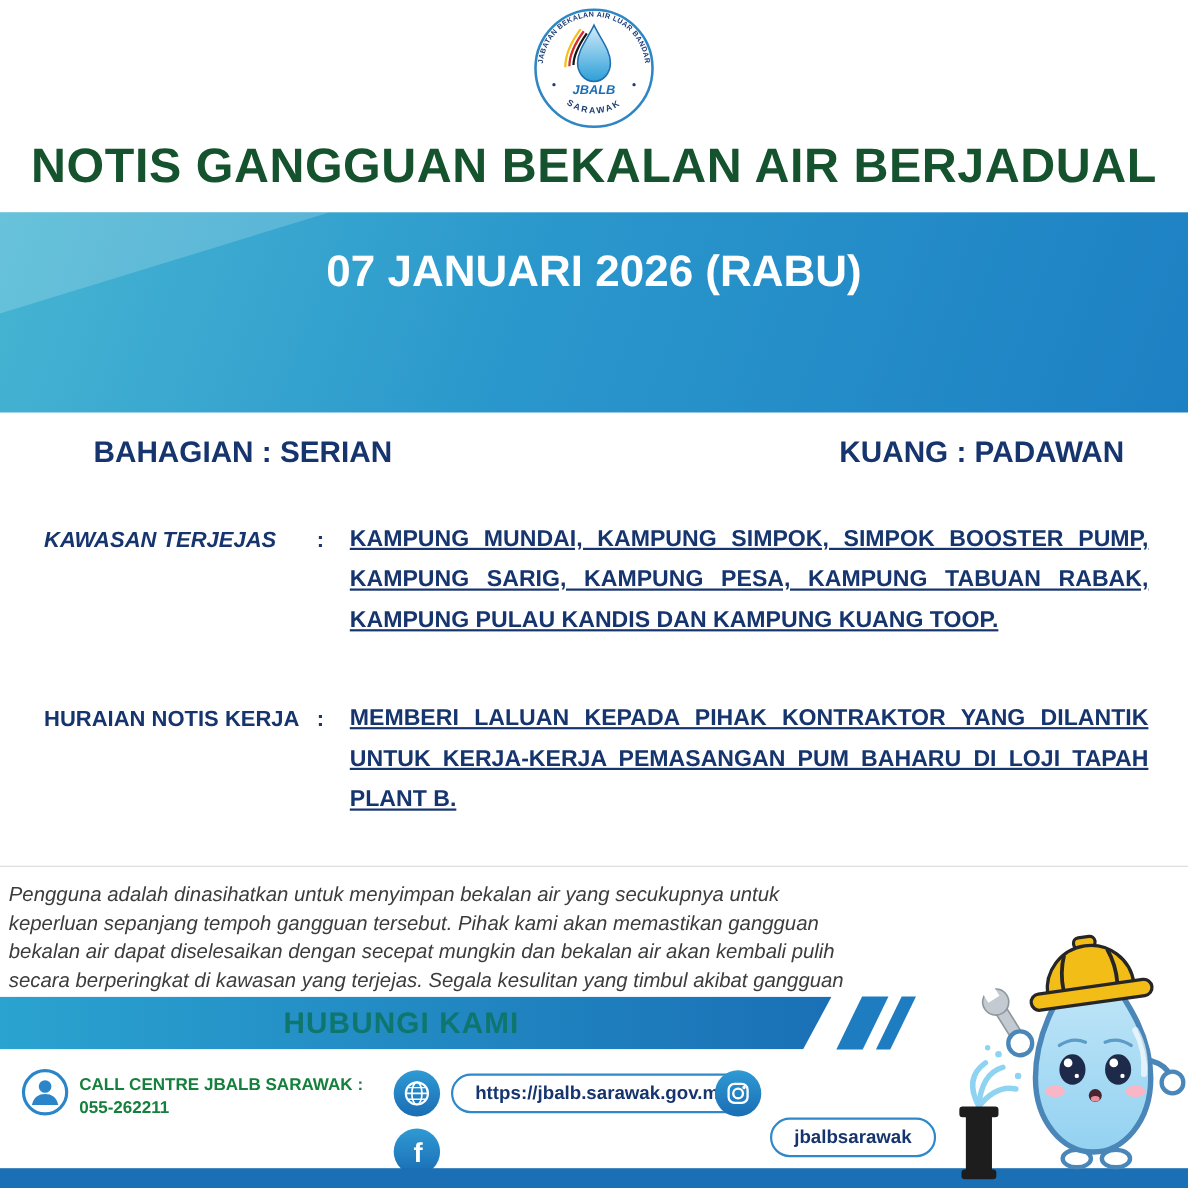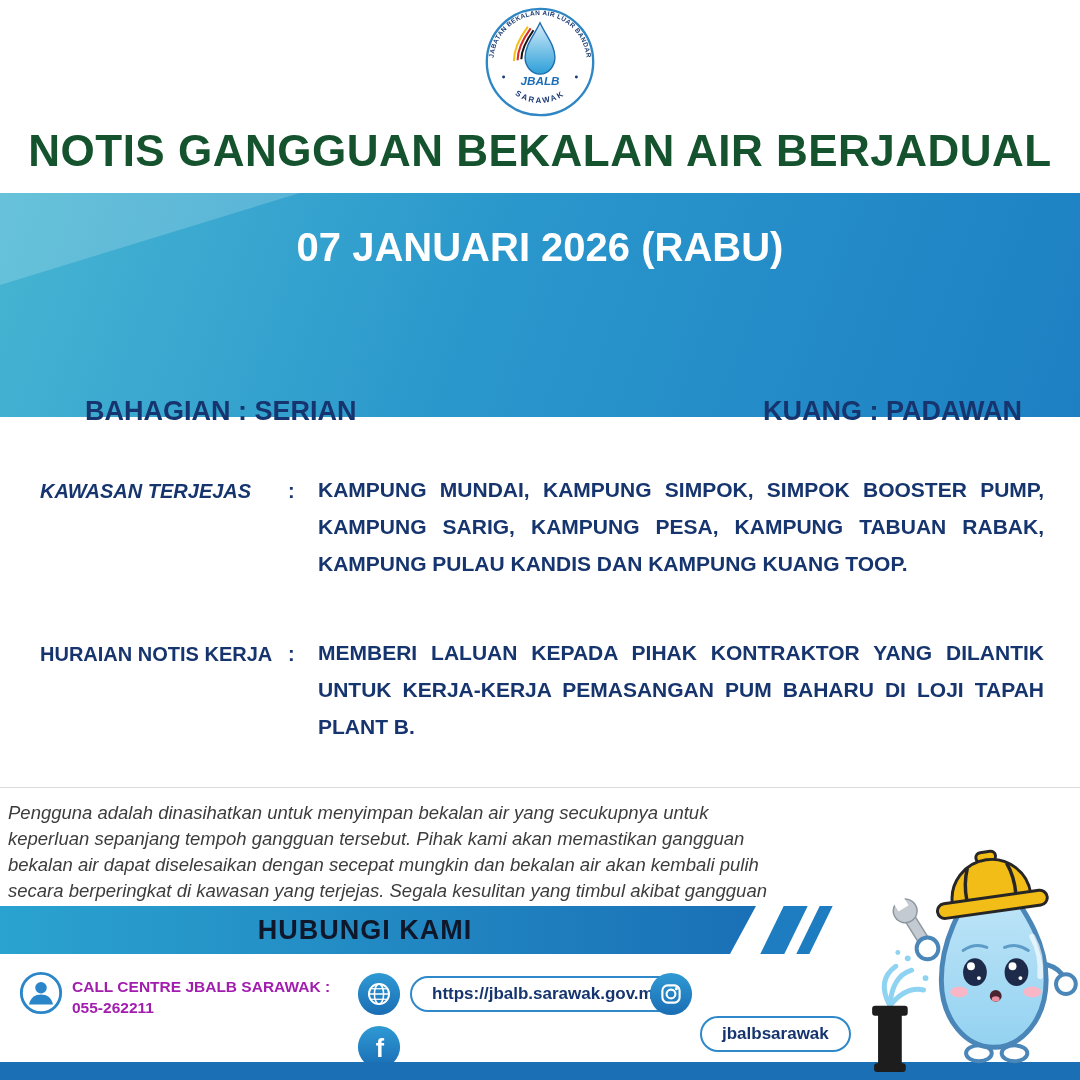--- a/index.html
+++ b/index.html
@@ -4,62 +4,62 @@
 <style>
   * { margin: 0; padding: 0; box-sizing: border-box; }
   body { background: #ffffff; font-family: "Liberation Sans", sans-serif; }
   .page { position: relative; width: 1080px; height: 1080px; background: #ffffff; overflow: hidden; }
 
   .logo { position: absolute; top: 6px; left: 50%; transform: translateX(-50%); width: 112px; height: 112px; }
 
   .title { position: absolute; top: 126px; left: 0; width: 100%; text-align: center;
            font-size: 44px; font-weight: bold; color: #14532d; letter-spacing: 0.5px; }
 
-  .banner { position: absolute; top: 193px; left: 0; width: 1080px; height: 224px;
+  .banner { position: absolute; top: 193px; left: 0; width: 1080px; height: 182px;
             background: linear-gradient(110deg, #46b5d2 0%, #2a97cc 45%, #1d80c3 100%); }
   .banner-accent { position: absolute; top: 0; left: 0; width: 300px; height: 92px;
             background: rgba(255,255,255,0.18); clip-path: polygon(0 0, 100% 0, 0 100%); }
   .banner-line { position: absolute; left: 0; width: 100%; text-align: center; color: #ffffff;
             font-size: 40px; font-weight: bold; }
   .banner-line.l1 { top: 32px; }
   .banner-line.l2 { top: 88px; }
 
   .region { position: absolute; top: 396px; left: 0; width: 100%; display: flex;
             justify-content: space-between; padding: 0 58px 0 85px;
             font-size: 27px; font-weight: bold; color: #16356e; align-items: center; }
 
   .section-label { position: absolute; left: 40px; font-size: 20px; font-weight: bold; color: #16356e; }
   .section-colon { position: absolute; left: 288px; font-size: 20px; font-weight: bold; color: #16356e; }
   .section-text  { position: absolute; left: 318px; width: 726px; font-size: 21px; font-weight: bold;
-                   color: #16356e; line-height: 37px; text-align: justify; }
+                   color: #16356e; line-height: 37px; text-align: justify; text-decoration: underline; }
   .s1l { top: 480px; font-style: italic; } .s1c { top: 480px; } .s1t { top: 471px; }
   .s2l { top: 643px; } .s2c { top: 643px; } .s2t { top: 634px; }
 
   .divider { position: absolute; top: 787px; left: 0; width: 100%; height: 1px; background: #d9d9d9; }
 
   .disclaimer { position: absolute; top: 800px; left: 8px; width: 768px; font-size: 18.5px;
                 font-style: italic; color: #3c3c3c; line-height: 26px; }
 
   .contact-bar { position: absolute; top: 906px; left: 0; width: 756px; height: 48px;
                  background: linear-gradient(90deg, #2aa3d0, #1a70b6);
                  clip-path: polygon(0 0, 100% 0, calc(100% - 26px) 100%, 0 100%); }
   .contact-bar-title { position: absolute; top: 915px; left: 0; width: 730px; text-align: center;
-                 font-size: 27px; font-weight: bold; color: #0f172a; letter-spacing: 1px; }
+                 font-size: 27px; font-weight: bold; color: #0f766e; letter-spacing: 1px; }
   .bar-stripe { position: absolute; top: 906px; height: 48px; background: #1e7cc0; transform: skewX(-26deg); }
   .bar-stripe.st1 { left: 772px; width: 24px; }
   .bar-stripe.st2 { left: 808px; width: 13px; }
 
   .icon-circle { position: absolute; width: 46px; height: 46px; }
   .call-icon { left: 18px; top: 970px; }
   .globe-icon { left: 356px; top: 971px; }
   .insta-icon { left: 648px; top: 971px; }
   .fb-icon { left: 356px; top: 1024px; }
 
   .call-text { position: absolute; left: 72px; top: 976px; font-size: 15.5px; font-weight: bold;
-               color: #a21caf; line-height: 21px; }
+               color: #15803d; line-height: 21px; }
 
   .pill { position: absolute; height: 36px; line-height: 32px; border: 2px solid #2f88c9;
           border-radius: 19px; padding: 0 20px; font-size: 17px; font-weight: bold; color: #16356e;
           background: #ffffff; white-space: nowrap; }
   .website-pill { left: 410px; top: 976px; }
   .insta-pill { left: 700px; top: 976px; margin-top: 40px; }
   .fb-pill { left: 410px; top: 1029px; }
 
   .bottom-bar { position: absolute; left: 0; bottom: 0; width: 100%; height: 18px; background: #1a6fb5; }
 

